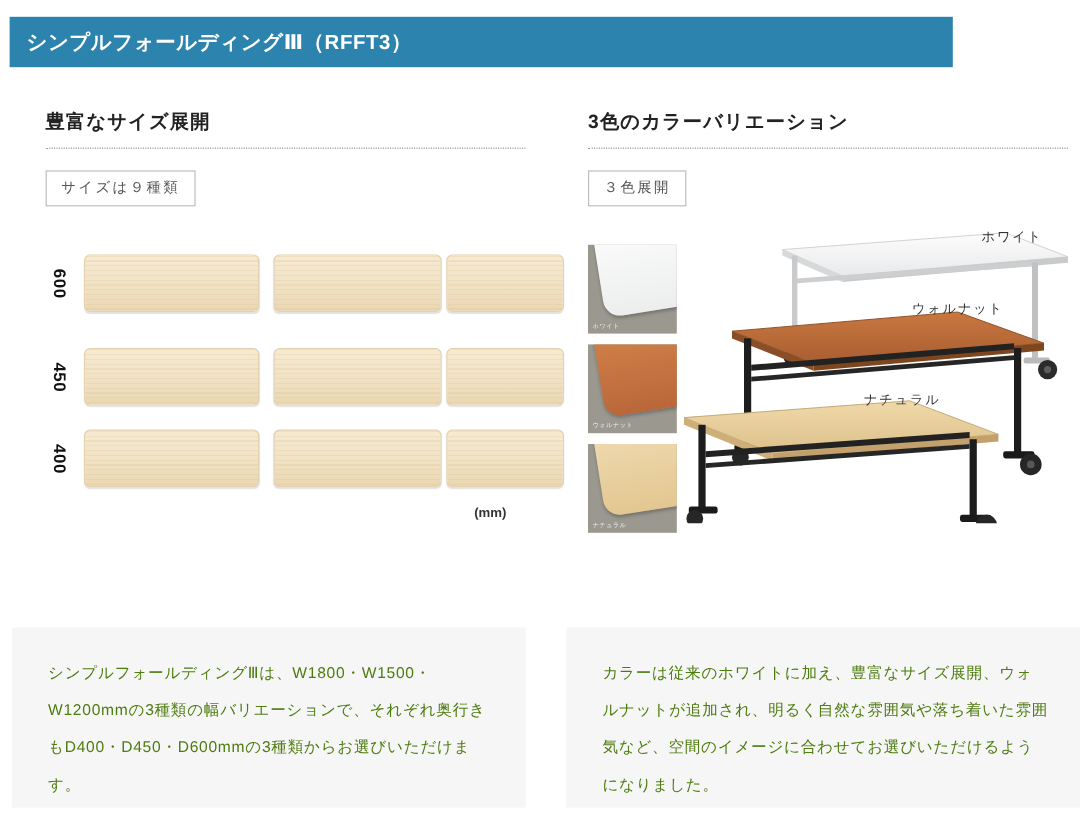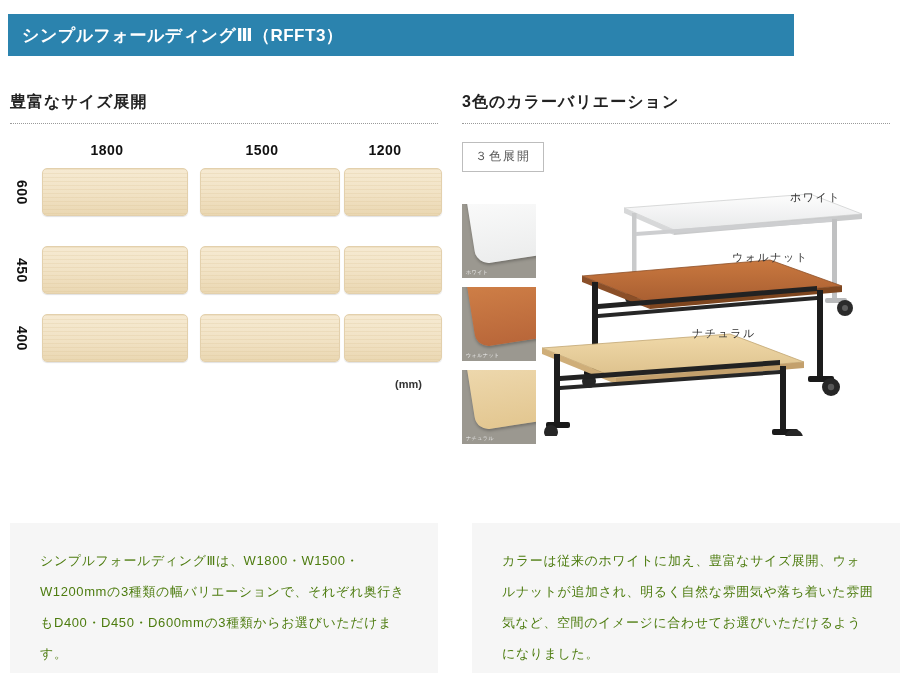--- a/index.html
+++ b/index.html
@@ -42,20 +42,21 @@
     left: 0;
     top: 92px;
     width: 900px;
     height: 560px;
     display: flex;
   }
   .col {
     position: relative;
     width: 450px;
     box-sizing: border-box;
+    margin-left: 28px;
   }
   .col-left  { padding-left: 10px;  padding-right: 12px; }
   .col-right { padding-left: 12px;  padding-right: 10px; }
 
   .section-heading {
     font-size: 16px;
     font-weight: bold;
     color: #222;
     letter-spacing: 1px;
     margin: 0;
@@ -229,28 +230,24 @@
 
 <div class="banner">
   <div class="banner-title">シンプルフォールディングⅢ（RFFT3）</div>
 </div>
 
 <div class="columns">
 
   <div class="col col-left">
     <h2 class="section-heading">豊富なサイズ展開</h2>
     <div class="heading-rule"></div>
+    <span class="tag-box">サイズは９種類</span>
 
     <div class="size-area">
 
-      <div class="size-col-labels">
-        <div class="size-col-label" style="left:0px;   width:146px;">1800</div>
-        <div class="size-col-label" style="left:158px; width:140px;">1500</div>
-        <div class="size-col-label" style="left:302px; width:98px;">1200</div>
-      </div>
 
       <div class="size-row" style="top:26px;">
         <div class="row-label">600</div>
         <div class="plate" style="left:32px;  width:146px;"></div>
         <div class="plate" style="left:190px; width:140px;"></div>
         <div class="plate" style="left:334px; width:98px;"></div>
       </div>
 
       <div class="size-row" style="top:104px;">
         <div class="row-label">450</div>

